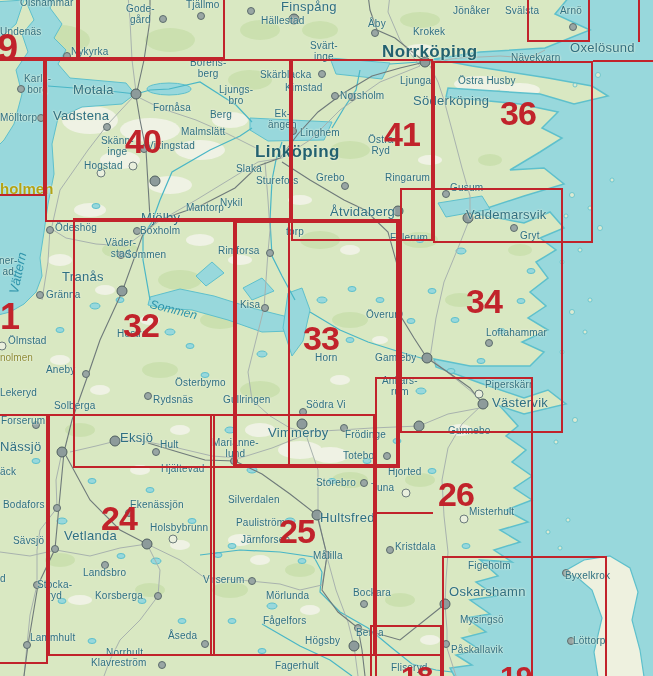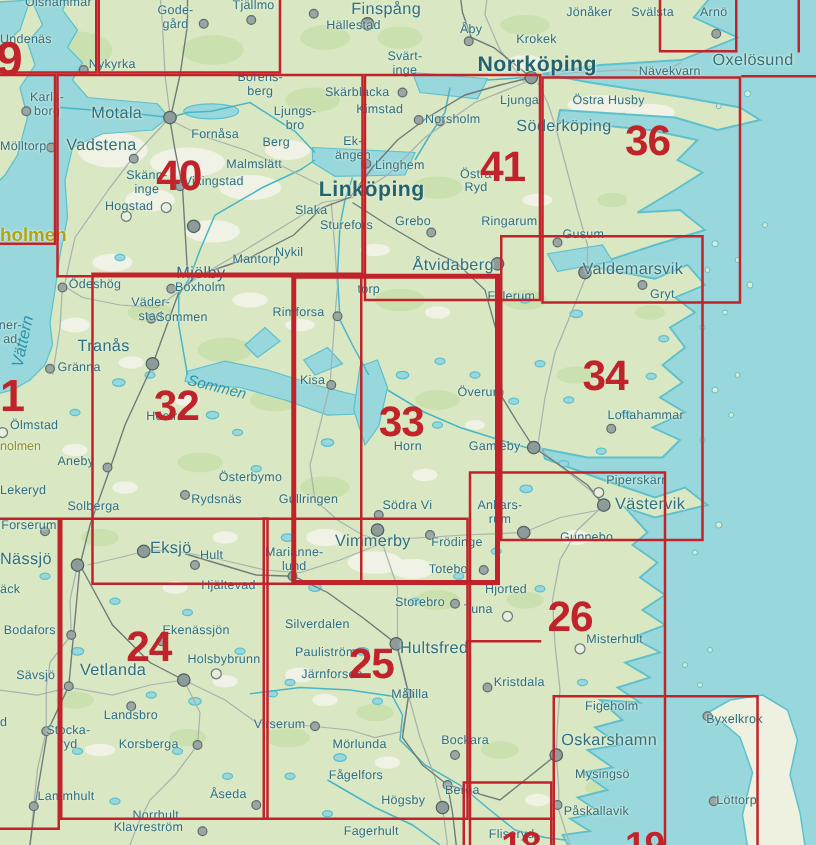--- a/index.html
+++ b/index.html
@@ -392,21 +392,21 @@
       <div class="town" style="position: absolute; left: 46px; top: 290px;">Gränna</div>
       <div class="town" style="position: absolute; left: 8px; top: 336px;">Ölmstad</div>
       <div class="town" style="position: absolute; left: 117px; top: 329px;">Hestra</div>
       <div class="town" style="position: absolute; left: 366px; top: 310px;">Överum</div>
       <div class="town" style="position: absolute; left: 315px; top: 353px;">Horn</div>
       <div class="town" style="position: absolute; left: 375px; top: 353px;">Gamleby</div>
       <div class="town" style="position: absolute; left: 486px; top: 328px;">Loftahammar</div>
       <div class="town" style="position: absolute; left: 485px; top: 380px;">Piperskärr</div>
       <div class="town lg" style="position: absolute; left: 492px; top: 396px;">Västervik</div>
       <div class="town" style="position: absolute; left: 448px; top: 426px;">Gunnebo</div>
-      <div class="town two" style="position: absolute; left: 382px; top: 400px; text-align: center;">Ankars-
+      <div class="town two" style="position: absolute; left: 382px; top: 376px; text-align: center;">Ankars-
 rum</div>
       <div class="town" style="position: absolute; left: 46px; top: 365px;">Aneby</div>
       <div class="town" style="position: absolute; left: 0px; top: 388px;">Lekeryd</div>
       <div class="town" style="position: absolute; left: 54px; top: 401px;">Solberga</div>
       <div class="town" style="position: absolute; left: 1px; top: 416px;">Forserum</div>
       <div class="town lg" style="position: absolute; left: 0px; top: 440px;">Nässjö</div>
       <div class="town" style="position: absolute; left: 153px; top: 395px;">Rydsnäs</div>
       <div class="town" style="position: absolute; left: 175px; top: 378px;">Österbymo</div>
       <div class="town" style="position: absolute; left: 223px; top: 395px;">Gullringen</div>
       <div class="town" style="position: absolute; left: 306px; top: 400px;">Södra Vi</div>

